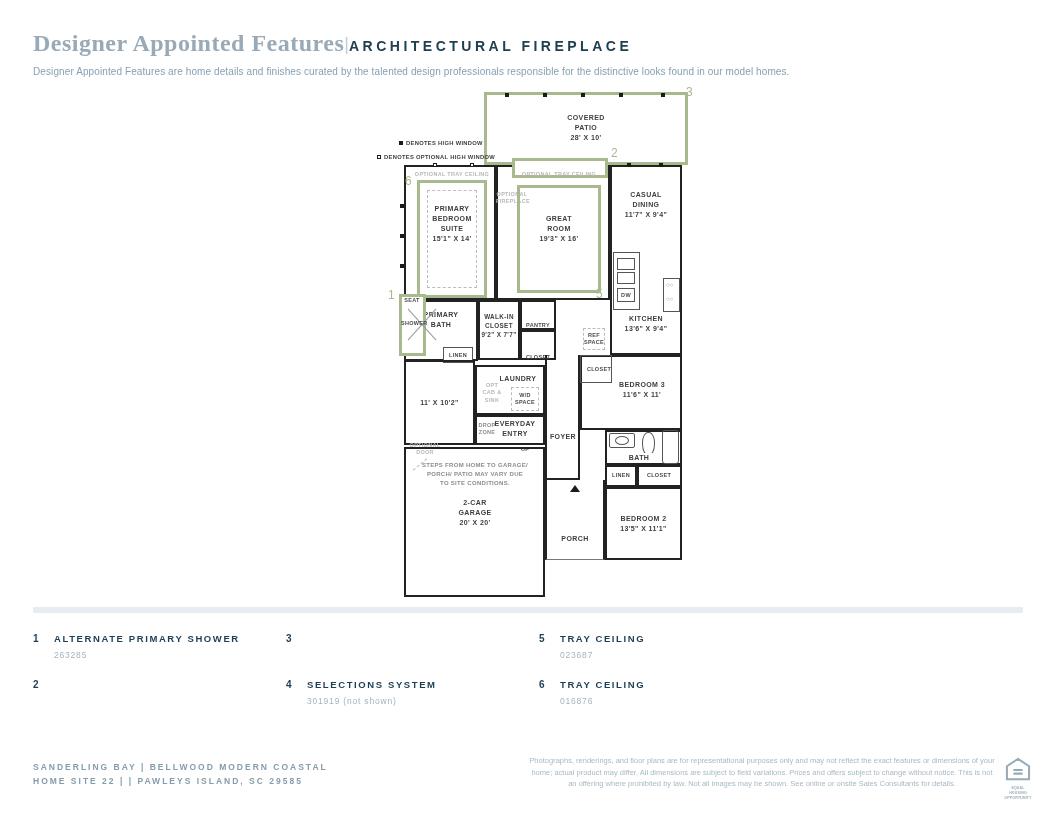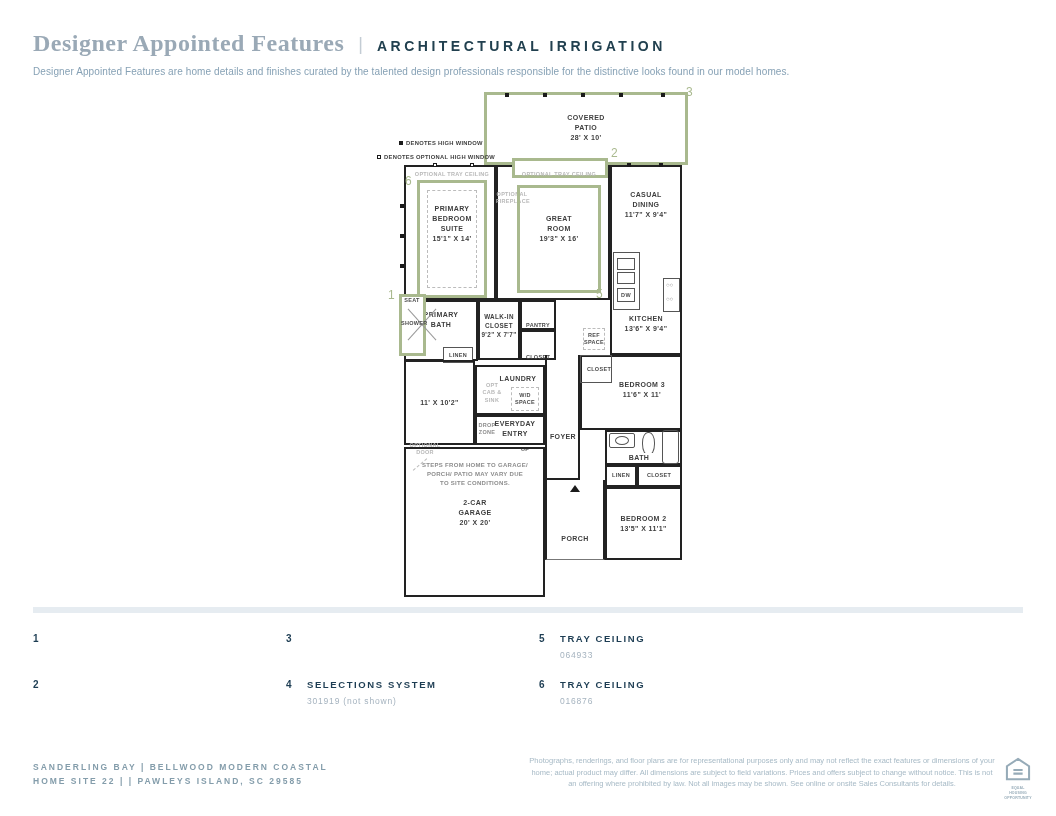--- a/index.html
+++ b/index.html
@@ -1,21 +1,21 @@
 <!DOCTYPE html>
 <html><head>
 <meta charset="utf-8">
 <style>
   * { margin:0; padding:0; box-sizing:border-box; }
   html,body { width:1056px; height:816px; background:#ffffff; overflow:hidden;
     font-family:"Liberation Sans", sans-serif; }
 
   
   .header { position:absolute; left:33px; top:30px; width:1000px; }
-  .title-row { display:flex; align-items:baseline; gap:14px; }
+  .title-row { display:flex; align-items:baseline; }
   .page-title { font-family:"Liberation Serif", serif; font-size:24px; font-weight:700;
     color:#9aa9b6; letter-spacing:.5px; }
   .title-bar { color:#c3ccd4; font-size:18px; font-weight:300; transform:translateY(-1px); }
   .title-caps { font-size:14px; font-weight:600; color:#21404f; letter-spacing:3.5px; }
   .subtitle { margin-top:9px; font-size:10px; color:#86a1b5; letter-spacing:.1px; }
 
   
   .plan { position:absolute; left:375px; top:86px; width:330px; height:515px; }
   .room { position:absolute; border:2px solid #222; background:transparent; }
   .thinbox { position:absolute; border:1px solid #555; }
@@ -62,21 +62,21 @@
   .eho-caption { font-size:3.5px; color:#96abb8; font-weight:700; letter-spacing:.2px;
     line-height:1.4; white-space:pre-line; margin-top:1px; }
 </style>
 </head>
 <body>
 
 <div class="header">
   <div class="title-row">
     <span class="page-title">Designer Appointed Features</span>
     <span class="title-bar">|</span>
-    <span class="title-caps">ARCHITECTURAL IRRIGATION</span>
+    <span class="title-caps">ARCHITECTURAL FIREPLACE</span>
   </div>
   <div class="subtitle">Designer Appointed Features are home details and finishes curated by the talented design professionals responsible for the distinctive looks found in our model homes.</div>
 </div>
 
 <div class="plan">
 
   <div class="greenbox" style="left:109px; top:6px; width:204px; height:73px;"></div>
   <div class="sq" style="left:130px; top:7px;"></div>
   <div class="sq" style="left:168px; top:7px;"></div>
   <div class="sq" style="left:206px; top:7px;"></div>
@@ -225,39 +225,43 @@
   <div class="room" style="left:170px; top:394px; width:60px; height:80px; border-top:none; border-bottom:1px solid #777;"></div>
   <div class="tri" style="left:195px; top:399px;"></div>
   <div class="rlabel" style="left:180px; top:448px; width:40px;">PORCH</div>
 </div>
 
 <div class="divider"></div>
 
 <div class="features">
   <div class="feat">
     <span class="feat-num">1</span>
+    <div>
+        <div class="feat-label">ALTERNATE PRIMARY SHOWER</div>
+    <div class="feat-code">263285</div>
+      </div>
   </div>
   <div class="feat">
     <span class="feat-num">2</span>
   </div>
   <div class="feat">
     <span class="feat-num">3</span>
   </div>
   <div class="feat">
     <span class="feat-num">4</span>
     <div>
         <div class="feat-label">SELECTIONS SYSTEM</div>
     <div class="feat-code">301919 (not shown)</div>
       </div>
   </div>
   <div class="feat">
     <span class="feat-num">5</span>
     <div>
         <div class="feat-label">TRAY CEILING</div>
-    <div class="feat-code">064933</div>
+    <div class="feat-code">023687</div>
       </div>
   </div>
   <div class="feat">
     <span class="feat-num">6</span>
     <div>
         <div class="feat-label">TRAY CEILING</div>
     <div class="feat-code">016876</div>
       </div>
   </div>
 </div>

